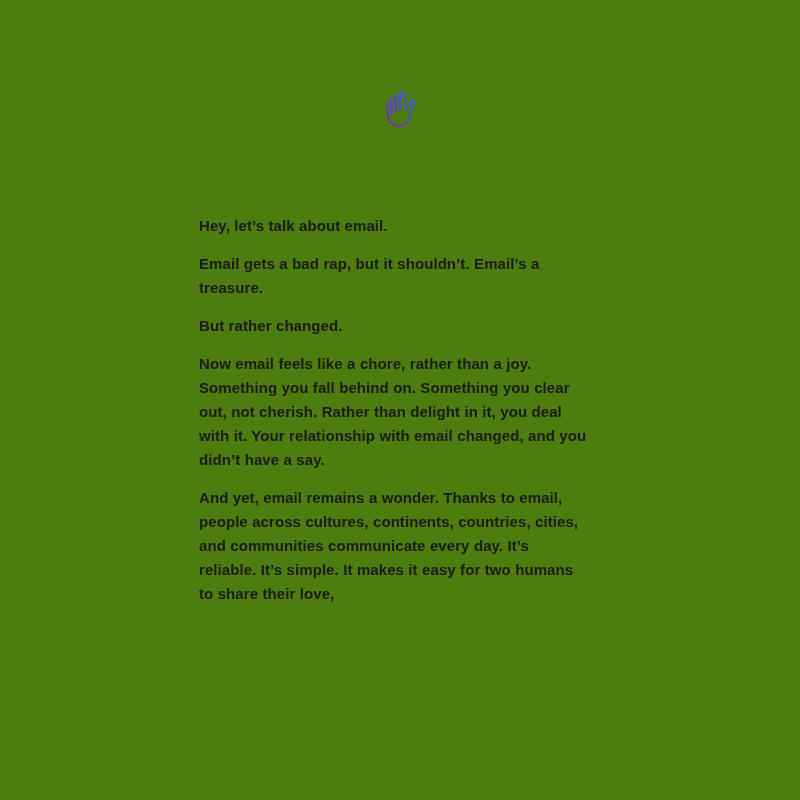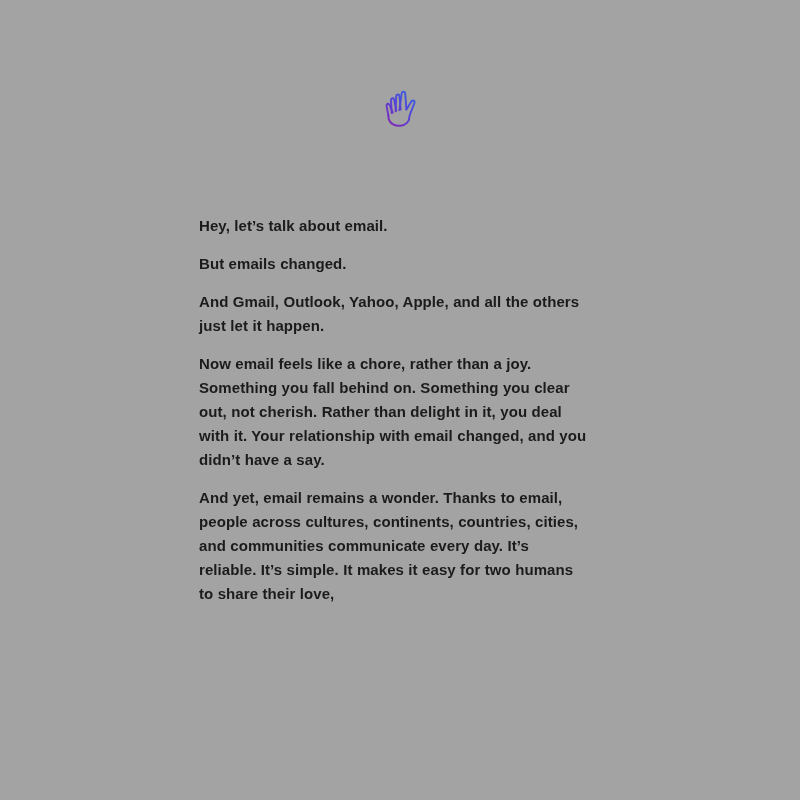--- a/index.html
+++ b/index.html
@@ -13,21 +13,21 @@
     background: #fdfdfc;
     font-family: "Liberation Sans", "DejaVu Sans", sans-serif;
     -webkit-font-smoothing: antialiased;
   }
 
   .page {
     position: relative;
     width: 800px;
     height: 800px;
     box-sizing: border-box;
-    background: #a3a3a3;
+    background: #4d7c0f;
   }
 
   
   .logo-wrap {
     position: absolute;
     top: 86px;
     left: 0;
     width: 800px;
     display: flex;
     justify-content: center;
@@ -86,19 +86,19 @@
 
         <path d="M25.4 23.4 L30.4 15.4 C31.6 13.5 34.3 14.9 33.4 17.0 L29.3 27.6 C28.6 29.4 28.2 31.1 28.1 33.0"></path>
 
         <path d="M7.4 29.8 C7.2 33.6 9.0 36.7 12.2 38.4 C16.4 40.6 22.6 40.3 26.0 36.9 C27.4 35.5 28.0 34.3 28.1 33.0"></path>
       </g>
     </svg>
   </div>
 
   <article class="article">
     <p class="para">Hey, let’s talk about email.</p>
-    <p class="para">But emails changed.</p>
-    <p class="para">And Gmail, Outlook, Yahoo, Apple, and all the others just let it happen.</p>
+    <p class="para">Email gets a bad rap, but it shouldn’t. Email’s a treasure.</p>
+    <p class="para">But rather changed.</p>
     <p class="para">Now email feels like a chore, rather than a joy. Something you fall behind on. Something you clear out, not cherish. Rather than delight in it, you deal with it. Your relationship with email changed, and you didn’t have a say.</p>
     <p class="para">And yet, email remains a wonder. Thanks to email, people across cultures, continents, countries, cities, and communities communicate every day. It’s reliable. It’s simple. It makes it easy for two humans to share their love,</p>
   </article>
 
 </div>
 
 </body></html>

